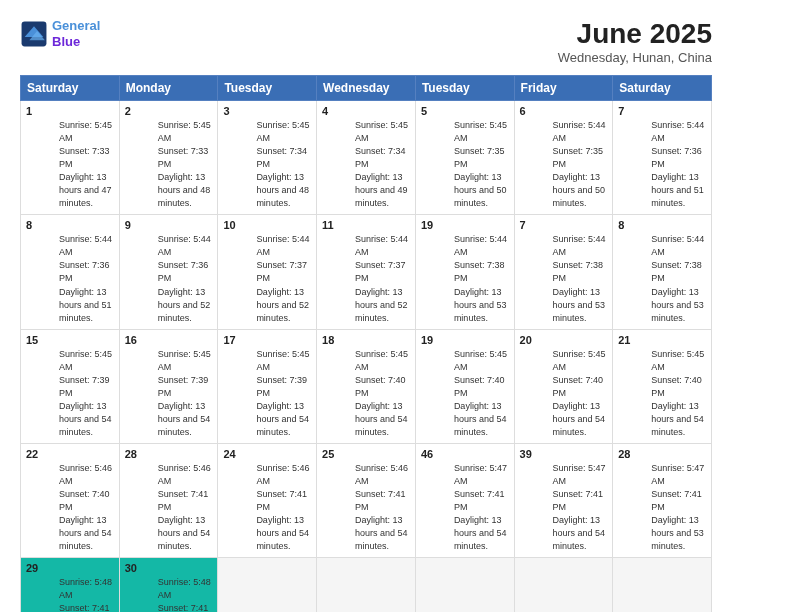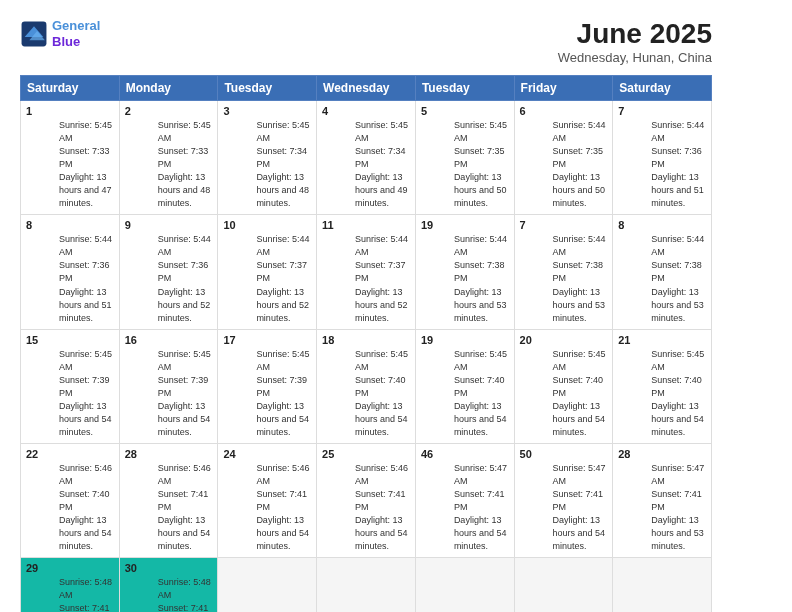--- a/index.html
+++ b/index.html
@@ -238,21 +238,21 @@
   </td>
           <td>
     <div class="day-num">25</div>
     <div class="day-info">Sunrise: 5:46 AM<br>Sunset: 7:41 PM<br>Daylight: 13 hours and 54 minutes.</div>
   </td>
           <td>
     <div class="day-num">46</div>
     <div class="day-info">Sunrise: 5:47 AM<br>Sunset: 7:41 PM<br>Daylight: 13 hours and 54 minutes.</div>
   </td>
           <td>
-    <div class="day-num">50</div>
+    <div class="day-num">39</div>
     <div class="day-info">Sunrise: 5:47 AM<br>Sunset: 7:41 PM<br>Daylight: 13 hours and 54 minutes.</div>
   </td>
           <td>
     <div class="day-num">28</div>
     <div class="day-info">Sunrise: 5:47 AM<br>Sunset: 7:41 PM<br>Daylight: 13 hours and 53 minutes.</div>
   </td>
         </tr>
         <tr class="last-row">
           <td>
     <div class="day-num">29</div>

